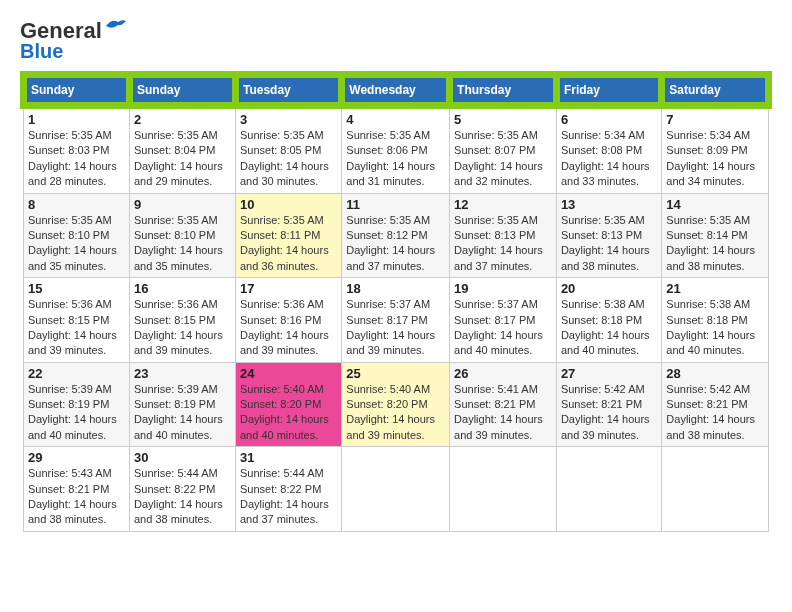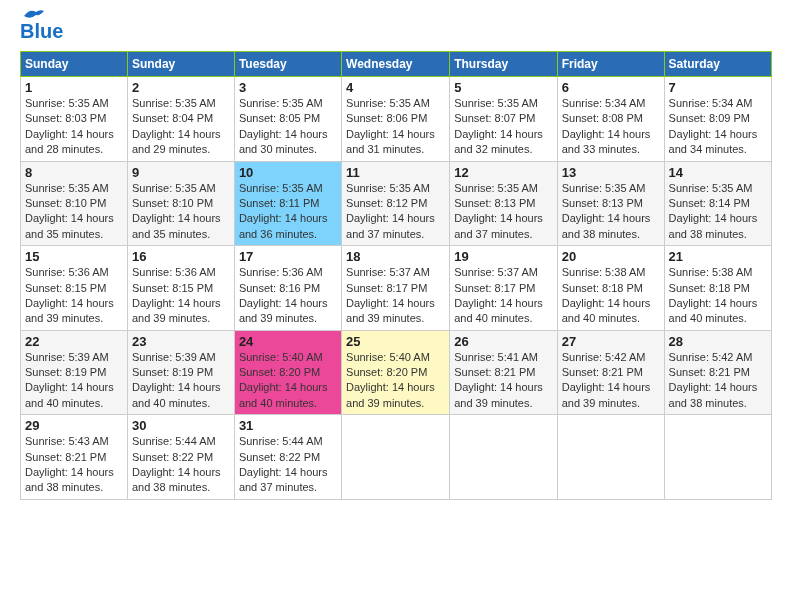--- a/index.html
+++ b/index.html
@@ -44,21 +44,21 @@
       border-collapse: collapse;
       font-size: 10.5px;
     }
     .calendar th {
       background: #2a6db5;
       color: #fff;
       padding: 5px 4px;
       text-align: left;
       font-size: 12px;
       font-weight: bold;
-      border: 1px solid #84cc16;
+      border: 7px solid #84cc16;
     }
     .calendar td {
       border: 1px solid #ccc;
       vertical-align: top;
       padding: 3px 4px;
       width: 110px;
       height: 80px;
       background: #fff;
     }
     .calendar tr:nth-child(even) td {
@@ -80,20 +80,21 @@
       background: #fff !important;
     }
   </style>
 </head>
 <body>
 
 <div class="page">
   <div class="header">
     <div class="logo">
       <div style="display:flex;align-items:center;">
+        <span style="font-size:22px;font-weight:bold;color:#333;">General</span>
         <svg width="22" height="16" viewBox="0 0 22 16" style="margin-left:2px;margin-top:-10px;">
           <path d="M2,8 Q8,0 14,4 Q18,1 22,3 Q18,8 14,7 Q8,12 2,8Z" fill="#1a6fc4"></path>
         </svg>
       </div>
       <span style="font-size:20px;font-weight:bold;color:#1a6fc4;margin-top:-4px;">Blue</span>
     </div>
     <div class="title-block">
       <div class="month-title"></div>
       <div class="location"></div>
     </div>
@@ -180,21 +181,21 @@
         </div>
       </td>
           <td style="background: rgb(245, 245, 245);">
         <span class="day-num">9</span>
         <div class="day-info">
           <span>Sunrise: 5:35 AM</span><br>
           <span>Sunset: 8:10 PM</span><br>
           <span>Daylight: 14 hours and 35 minutes.</span>
         </div>
       </td>
-          <td style="background: #7dd3fc;">
+          <td style="background: #fef9c3;">
         <span class="day-num">10</span>
         <div class="day-info">
           <span>Sunrise: 5:35 AM</span><br>
           <span>Sunset: 8:11 PM</span><br>
           <span>Daylight: 14 hours and 36 minutes.</span>
         </div>
       </td>
           <td style="background: rgb(245, 245, 245);">
         <span class="day-num">11</span>
         <div class="day-info">

